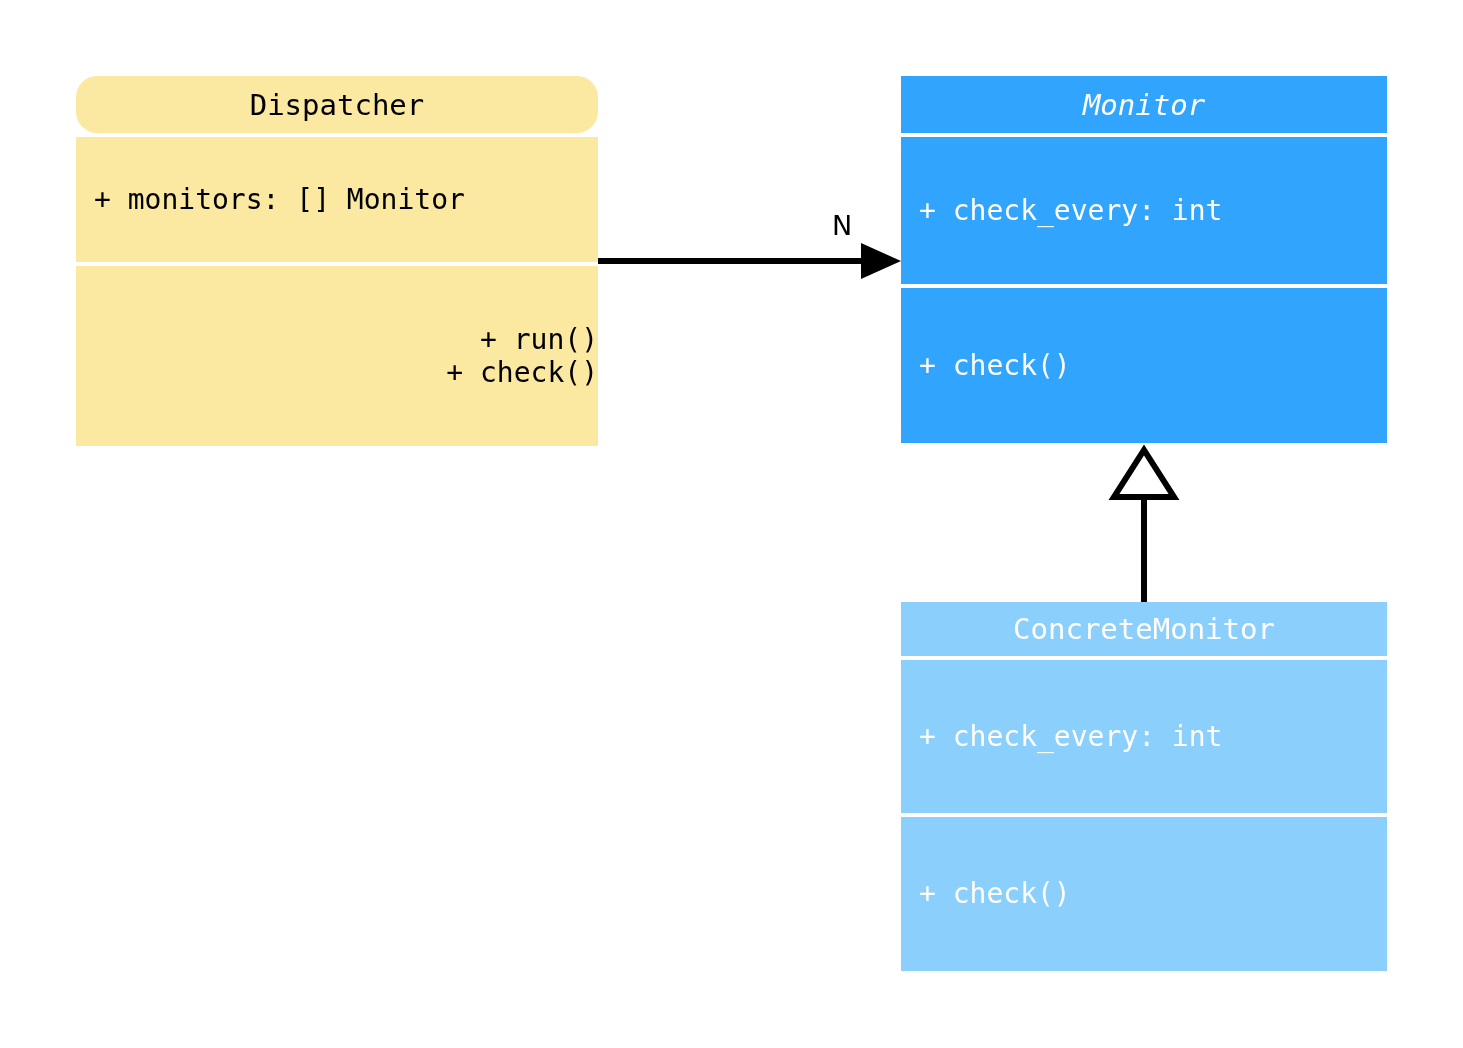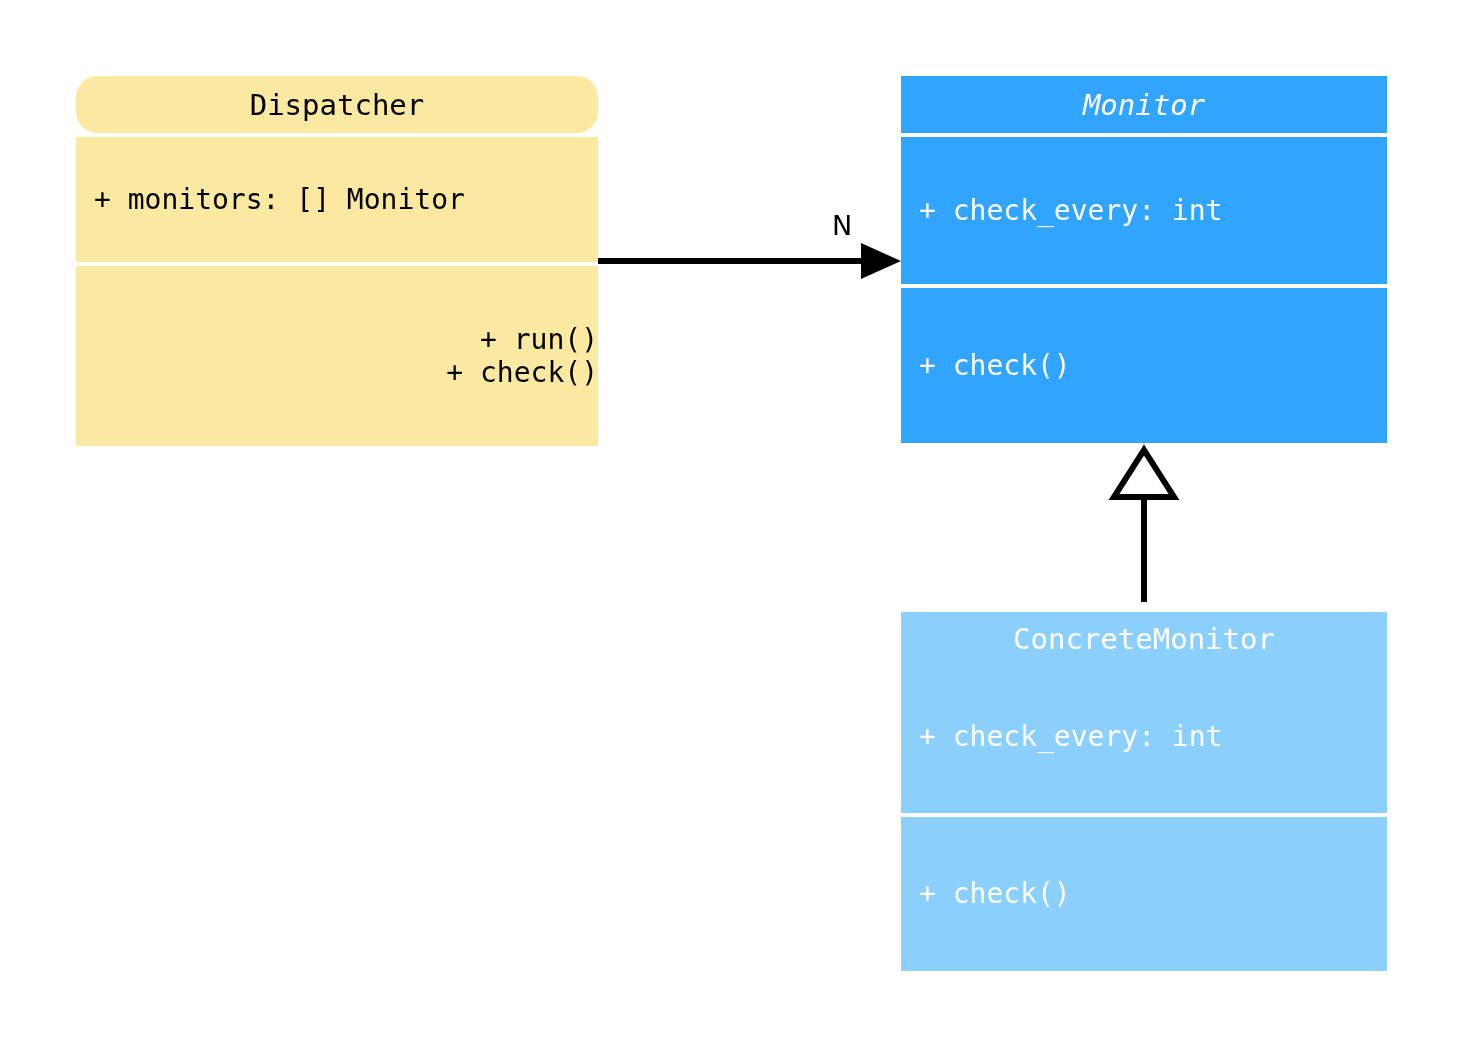--- a/index.html
+++ b/index.html
@@ -116,21 +116,21 @@
       <div class="row">+ check_every: int</div>
     </div>
 
     <div class="uml-compartment uml-body" style="top:212px; height:155px;">
       <div class="row">+ check()</div>
     </div>
   </div>
 
   <div class="uml-class theme-concrete" style="left:901px; top:602px; width:486px; height:369px;">
 
-    <div class="uml-compartment uml-title" style="top:10px; height:54px;">
+    <div class="uml-compartment uml-title" style="top:0px; height:54px;">
       <span>ConcreteMonitor</span>
     </div>
 
     <div class="uml-compartment uml-body" style="top:58px; height:153px;">
       <div class="row">+ check_every: int</div>
     </div>
 
     <div class="uml-compartment uml-body" style="top:215px; height:154px;">
       <div class="row">+ check()</div>
     </div>

